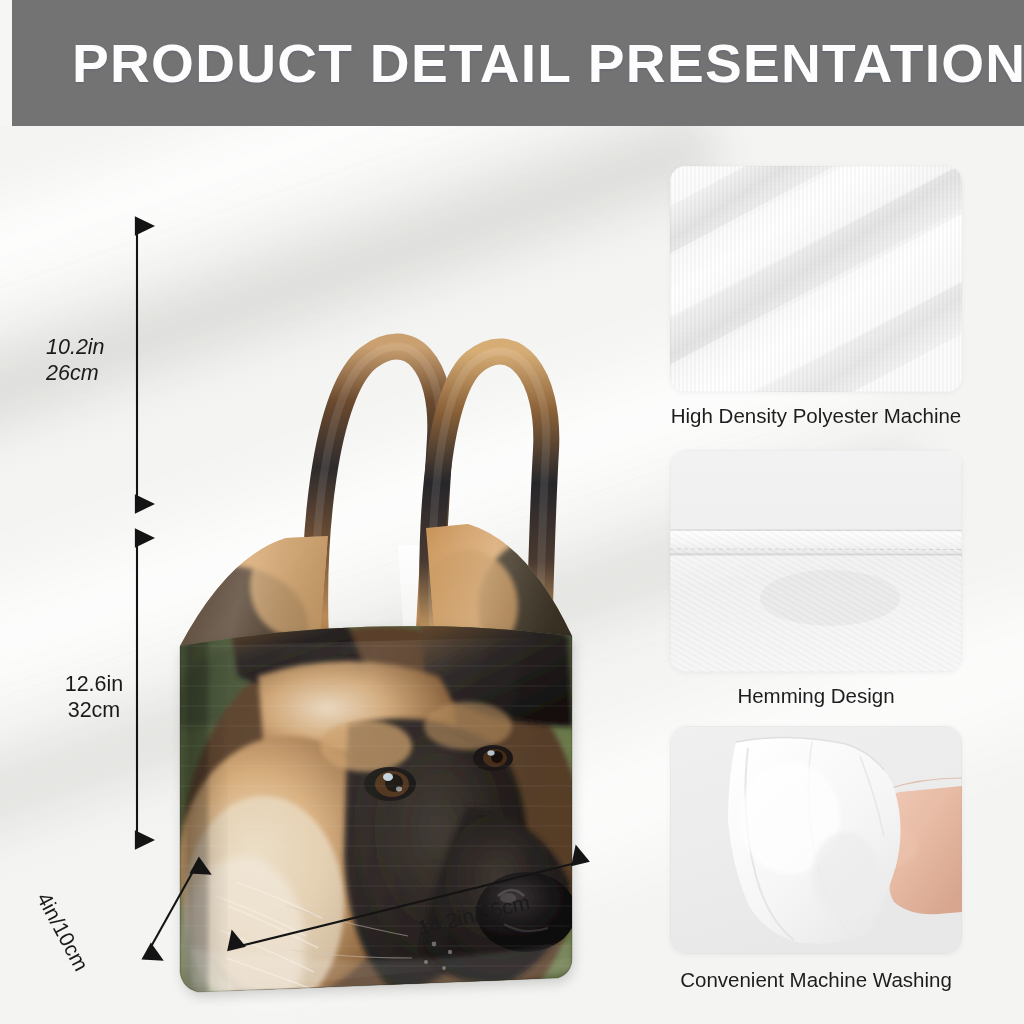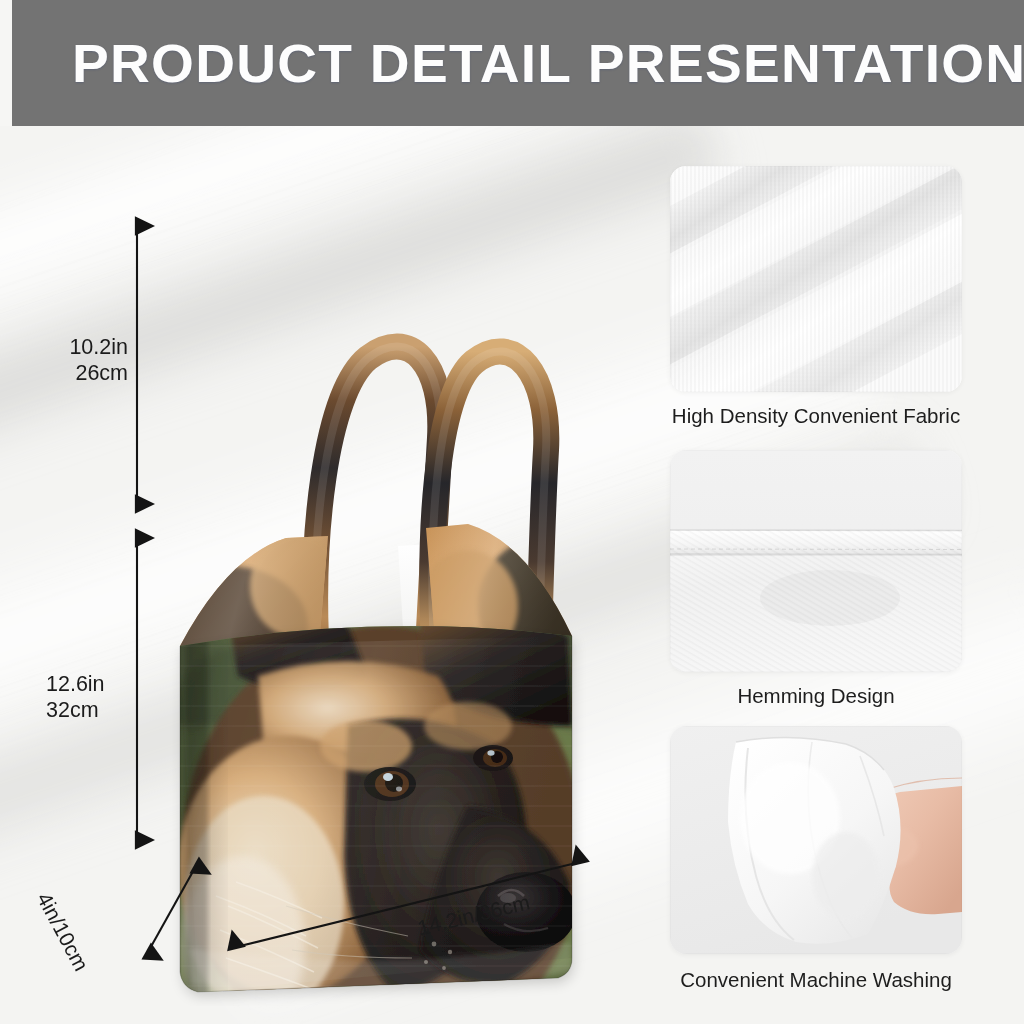--- a/index.html
+++ b/index.html
@@ -69,22 +69,22 @@
   
   #dimension-layer{position:absolute;left:0;top:0;width:1024px;height:898px;pointer-events:none;}
   .dim-label{
     position:absolute;
     color:#1b1b1b;
     font-size:21.5px;
     font-family:"Liberation Sans",sans-serif;
     line-height:1.22;
     white-space:nowrap;
   }
-  #label-height{left:32px;top:208px;width:96px;text-align:right;}
-  #label-body{left:46px;top:545px;width:96px;}
+  #label-height{left:46px;top:208px;width:96px;text-align:left;font-style:italic;}
+  #label-body{left:46px;top:545px;width:96px;text-align:center;}
   #label-depth{
     left:54px;top:762px;
     transform:rotate(62deg);
     transform-origin:left top;
     font-size:21px;
   }
   #label-width{
     left:415px;top:790px;
     transform:rotate(-13.5deg);
     transform-origin:left top;
@@ -430,21 +430,21 @@
             <rect x="-120" y="-20" width="540" height="42" fill="url(#f1shade)" opacity="0.8"></rect>
             <rect x="-120" y="26" width="540" height="52" fill="url(#f1fold)"></rect>
             <rect x="-120" y="80" width="540" height="40" fill="url(#f1shade)" opacity="0.75"></rect>
             <rect x="-120" y="124" width="540" height="58" fill="url(#f1fold)"></rect>
             <rect x="-120" y="184" width="540" height="46" fill="url(#f1shade)" opacity="0.7"></rect>
           </g>
           <rect width="292" height="226" fill="url(#weave1)"></rect>
           <rect width="292" height="226" fill="none" stroke="rgba(0,0,0,0.04)" stroke-width="1"></rect>
         </svg>
       </div>
-      <div class="feature-caption">High Density Convenient Fabric</div>
+      <div class="feature-caption">High Density Polyester Machine</div>
     </div>
 
     <div class="feature-card" id="feature-2">
       <div class="swatch">
         <svg width="292" height="228" viewBox="0 0 292 228">
           <defs>
             <linearGradient id="f3bg" x1="0" y1="0" x2="0.4" y2="1">
               <stop offset="0%" stop-color="#f0f0f0"></stop>
               <stop offset="100%" stop-color="#e8e8e8"></stop>
             </linearGradient>

